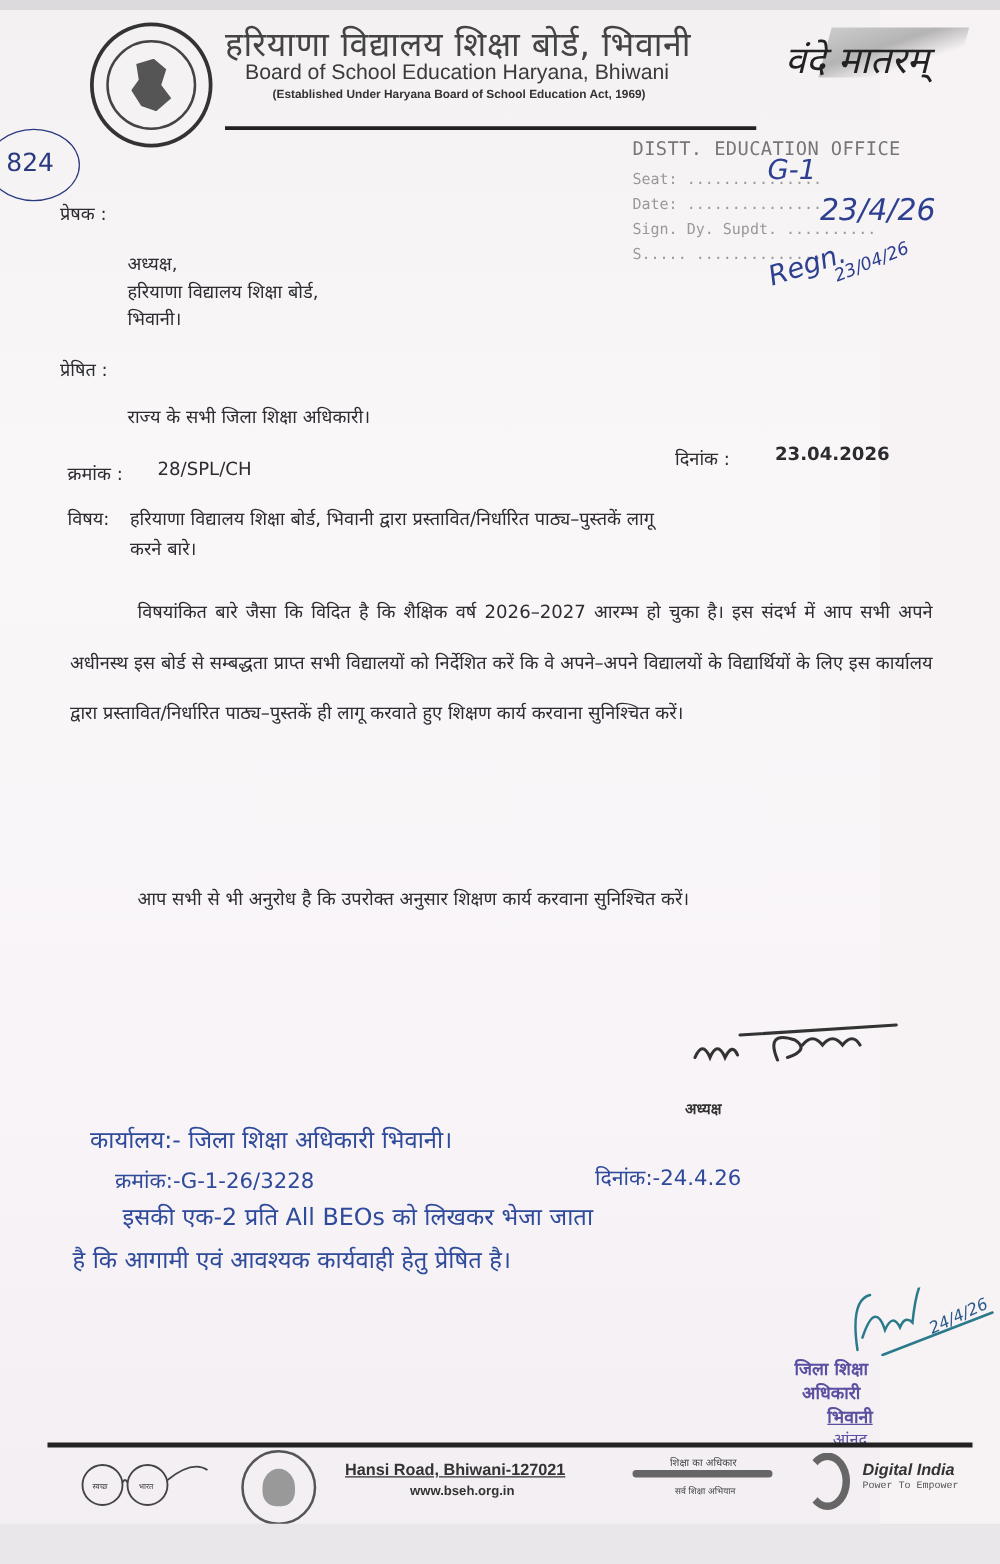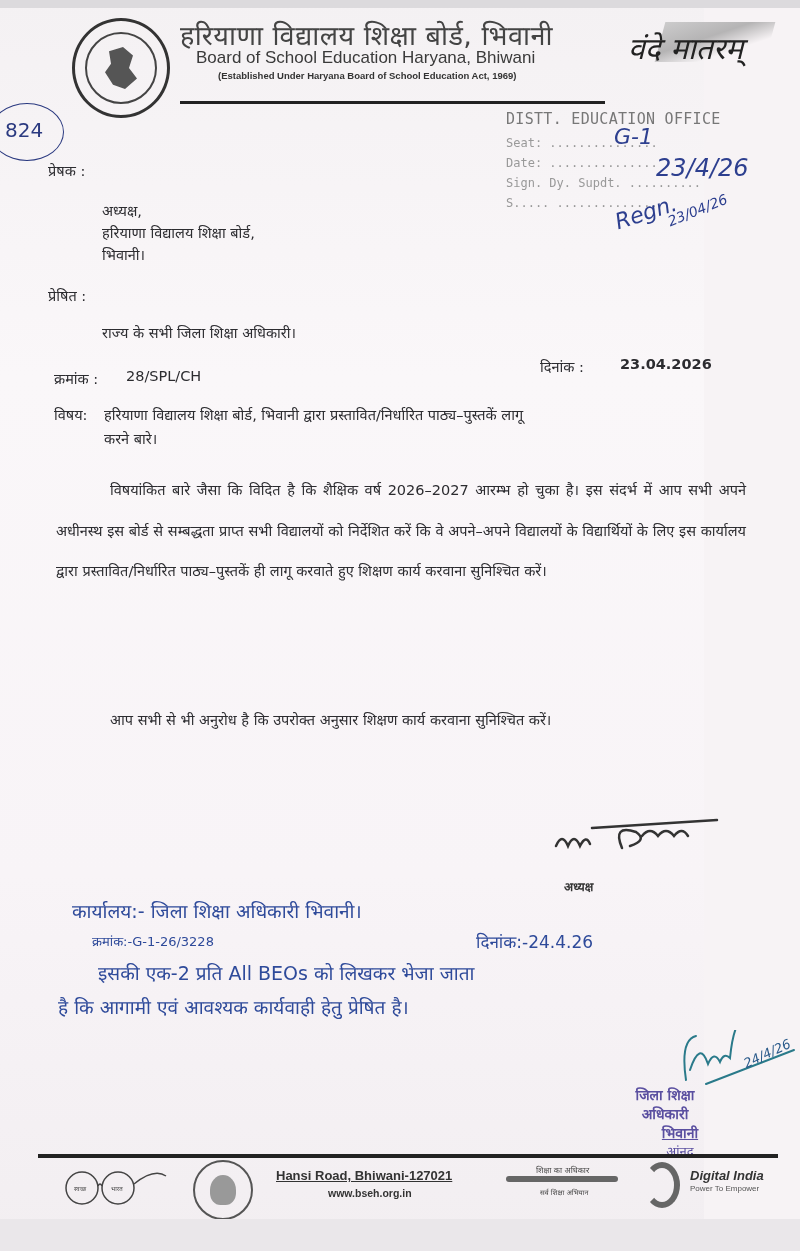--- a/index.html
+++ b/index.html
@@ -85,21 +85,21 @@
     font-family: "DejaVu Sans", sans-serif; font-style: italic;
   }
 
   
   .txt { position: absolute; font-size: 14.5px; color: #2c2c30; font-family: "DejaVu Sans", sans-serif; }
   .para { position: absolute; left: 56px; width: 690px; font-size: 14.5px; color: #2c2c30; line-height: 40.5px; text-align: justify; text-align-last: left; }
   .para .indent { display: inline-block; width: 54px; }
 
   
   .sig-scribble { position: absolute; left: 552px; top: 818px; width: 170px; height: 40px; }
-  .adhyaksh { position: absolute; left: 548px; top: 878px; font-size: 12px; font-weight: bold; color: #333; margin-left: 16px; }
+  .adhyaksh { position: absolute; left: 548px; top: 878px; font-size: 12px; font-weight: bold; color: #333; }
 
   
   .hw-line { position: absolute; font-size: 19px; color: #2e4a9a; font-family: "DejaVu Sans", sans-serif; white-space: nowrap; }
 
   
   .officer { position: absolute; left: 626px; top: 1085px; color: #5a4fa0; font-size: 14px; font-weight: bold; text-align: center; }
   .officer-sig { position: absolute; left: 676px; top: 1030px; width: 120px; height: 55px; }
 
   
   .footer-rule { position: absolute; left: 38px; top: 1154px; width: 740px; height: 4px; background: #222; }
@@ -113,21 +113,21 @@
   .foot-addr { position: absolute; left: 276px; top: 1168px; font-family: "Liberation Sans", sans-serif; font-size: 13px; font-weight: bold; color: #333; text-decoration: underline; }
   .foot-web { position: absolute; left: 328px; top: 1187px; font-family: "Liberation Sans", sans-serif; font-size: 10.5px; font-weight: bold; color: #333; }
   .foot-rte { position: absolute; left: 496px; top: 1162px; width: 132px; height: 50px; font-size: 8px; color: #444; text-align: center; }
   .foot-rte-bar { position: absolute; left: 10px; top: 14px; width: 112px; height: 6px; background: #666; border-radius: 3px; }
   .foot-digital { position: absolute; left: 644px; top: 1160px; width: 140px; height: 50px; }
   .foot-digital-d {
     position: absolute; left: 0; top: 2px; width: 36px; height: 46px;
     border: 6px solid #666; border-left-color: transparent; border-radius: 50%;
   }
   .foot-digital-text { position: absolute; left: 46px; top: 8px; font-family: "Liberation Sans", sans-serif; font-size: 13px; font-weight: bold; font-style: italic; color: #333; }
-  .foot-digital-sub { position: absolute; left: 46px; top: 24px; font-family: Liberation Sans, sans-serif; font-size: 8px; color: #555; }
+  .foot-digital-sub { position: absolute; left: 46px; top: 24px; font-family: Liberation Mono, monospace; font-size: 8px; color: #555; }
 </style>
 </head>
 <body>
 
 <div class="page">
   <div class="top-shadow"></div>
 
   <div class="seal">
     <div class="seal-inner">
         <div class="seal-map"></div>
@@ -174,21 +174,21 @@
 
   <div class="para" style="top:470px"><span class="indent"></span><span>विषयांकित बारे जैसा कि विदित है कि शैक्षिक वर्ष 2026–2027 आरम्भ हो चुका है। इस संदर्भ में आप सभी अपने अधीनस्थ इस बोर्ड से सम्बद्धता प्राप्त सभी विद्यालयों को निर्देशित करें कि वे अपने–अपने विद्यालयों के विद्यार्थियों के लिए इस कार्यालय द्वारा प्रस्तावित/निर्धारित पाठ्य–पुस्तकें ही लागू करवाते हुए शिक्षण कार्य करवाना सुनिश्चित करें।</span></div>
   <div class="para" style="top:700px"><span class="indent"></span><span>आप सभी से भी अनुरोध है कि उपरोक्त अनुसार शिक्षण कार्य करवाना सुनिश्चित करें।</span></div>
 
   <svg class="sig-scribble" viewBox="0 0 170 40">
     <path d="M4 28 q6 -14 12 0 q6 -14 12 0 q6 -12 10 -2 M40 10 L165 2 M70 30 q-10 -24 14 -16 q12 8 -6 14 M90 18 q8 -10 16 0 q8 -10 16 0 q8 -10 14 0" fill="none" stroke="#333" stroke-width="2.5" stroke-linecap="round"></path>
   </svg>
   <div class="adhyaksh">अध्यक्ष</div>
 
   <div class="hw-line" style="left:72px;top:898px">कार्यालय:- जिला शिक्षा अधिकारी भिवानी।</div>
-  <div class="hw-line" style="left:92px;top:932px;font-size:13px">क्रमांक:-G-1-26/3228</div>
+  <div class="hw-line" style="left:92px;top:932px;font-size:17px">क्रमांक:-G-1-26/3228</div>
   <div class="hw-line" style="left:476px;top:930px;font-size:17px">दिनांक:-24.4.26</div>
   <div class="hw-line" style="left:98px;top:960px">इसकी एक-2 प्रति All BEOs को लिखकर भेजा जाता</div>
   <div class="hw-line" style="left:58px;top:994px">है कि आगामी एवं आवश्यक कार्यवाही हेतु प्रेषित है।</div>
 
   <svg class="officer-sig" viewBox="0 0 120 55">
     <path d="M10 50 q-6 -40 10 -44 M14 40 q10 -30 18 -6 q6 -14 12 -2 q4 -10 10 -4 q2 -20 6 -30 M30 54 L118 20" fill="none" stroke="#2a7a8a" stroke-width="2" stroke-linecap="round"></path>
   </svg>
   <div class="hw" style="left:742px;top:1046px;font-size:13px;transform:rotate(-25deg);color:#2a5a8a">24/4/26</div>
   <div class="officer">
     <div>जिला शिक्षा अधिकारी</div>

